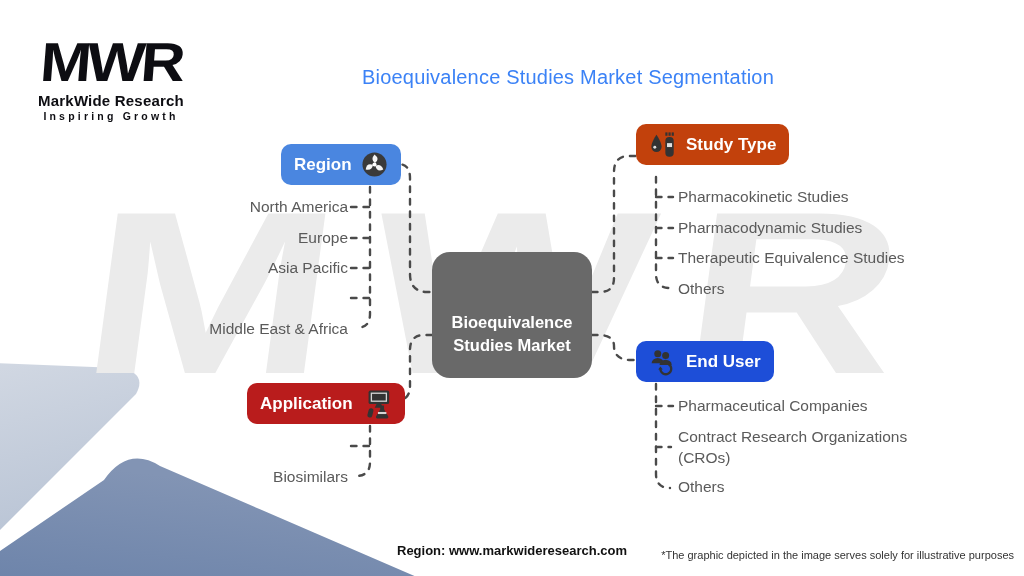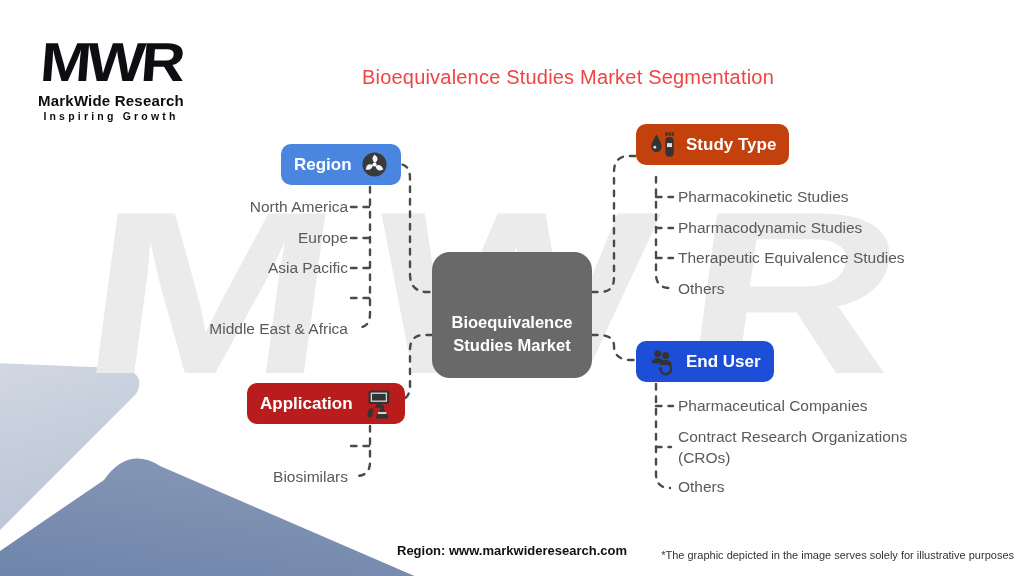--- a/index.html
+++ b/index.html
@@ -13,21 +13,21 @@
              letter-spacing:28px;transform:scaleX(1.28) skewX(-6deg);
              user-select:none;pointer-events:none;}
   
   .logo{position:absolute;left:26px;top:34px;width:170px;text-align:center;z-index:3;color:#0d0d12;}
   .logo-acronym{font-size:55px;line-height:56px;font-weight:900;letter-spacing:-4px;
                 transform:scaleX(1.12) skewX(-4deg);display:inline-block;}
   .logo-name{font-size:15px;font-weight:700;letter-spacing:.2px;margin-top:2px;}
   .logo-tagline{font-size:10.5px;font-weight:700;letter-spacing:3.2px;margin-top:1px;}
   
   .title{position:absolute;left:350px;top:66px;width:436px;text-align:center;z-index:3;
-         font-size:20px;color:#ef4444;letter-spacing:.2px;}
+         font-size:20px;color:#3b82f6;letter-spacing:.2px;}
   
   .connectors{position:absolute;left:0;top:0;z-index:2;}
   .connectors path{fill:none;stroke:#4a4a4a;stroke-width:2.4;stroke-dasharray:5.5 7;stroke-linecap:round;}
   
   .node{position:absolute;z-index:3;display:flex;align-items:center;gap:9px;height:41px;
         padding:0 13px;border-radius:10px;color:#fff;font-weight:700;font-size:17px;
         box-sizing:border-box;}
   .node svg{display:block;flex:0 0 auto;}
   .central{position:absolute;z-index:3;left:432px;top:252px;width:160px;height:126px;
            background:#696969;border-radius:18px;display:flex;flex-direction:column;

